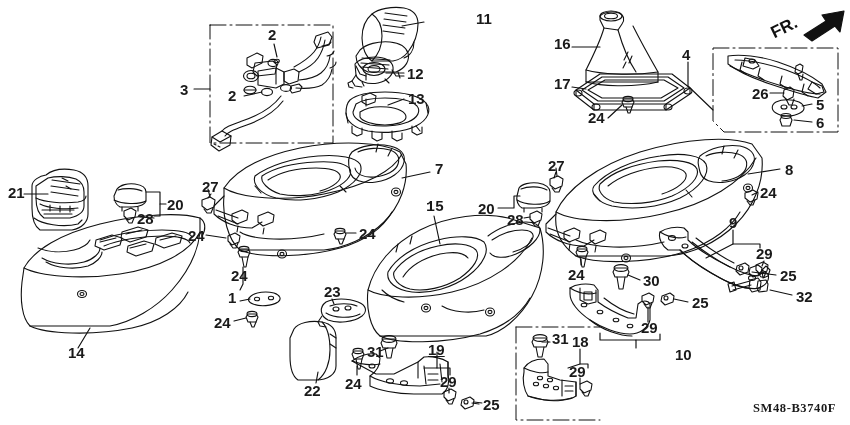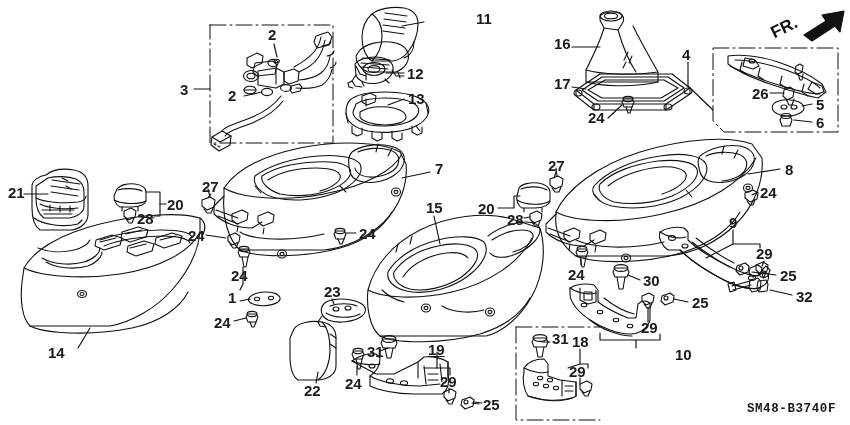--- a/index.html
+++ b/index.html
@@ -6,21 +6,21 @@
   html,body{margin:0;padding:0;background:#ffffff;}
   body{width:850px;height:425px;overflow:hidden;
        font-family:"Liberation Sans",sans-serif;color:#111;}
   #sheet{position:relative;width:850px;height:425px;background:#fff;}
   svg{display:block;}
   .lbl{position:absolute;font-family:"Liberation Sans",sans-serif;
        font-size:15px;font-weight:700;color:#1a1a1a;line-height:1;
        white-space:nowrap;letter-spacing:0px;}
   #partno{position:absolute;right:14px;bottom:9px;font-size:12.5px;
           font-weight:700;letter-spacing:.6px;
-          font-family:Liberation Mono, monospace;color:#1a1a1a;}
+          font-family:Liberation Serif, serif;color:#1a1a1a;}
   #frwrap{position:absolute;left:770px;top:2px;width:78px;height:44px;}
   #frtxt{position:absolute;left:2px;top:22px;font-size:17px;font-weight:700;
          transform:rotate(-26deg);transform-origin:left center;color:#111;}
 </style>
 </head>
 <body>
 
 <div id="sheet">
 
   <svg width="850" height="425" viewBox="0 0 850 425" fill="none" stroke="#111" stroke-width="1.1" stroke-linecap="round" stroke-linejoin="round">
@@ -667,22 +667,22 @@
   <div class="lbl" style="left:682px;top:47px;">4</div>
   <div class="lbl" style="left:816px;top:97px;">5</div>
   <div class="lbl" style="left:816px;top:115px;">6</div>
   <div class="lbl" style="left:435px;top:161px;">7</div>
   <div class="lbl" style="left:785px;top:162px;">8</div>
   <div class="lbl" style="left:729px;top:215px;">9</div>
   <div class="lbl" style="left:627px;top:347px;margin-left:48px;">10</div>
   <div class="lbl" style="left:428px;top:11px;margin-left:48px;">11</div>
   <div class="lbl" style="left:407px;top:66px;">12</div>
   <div class="lbl" style="left:408px;top:91px;">13</div>
-  <div class="lbl" style="left:48px;top:345px;">14</div>
-  <div class="lbl" style="left:426px;top:200px;">15</div>
+  <div class="lbl" style="left:68px;top:345px;">14</div>
+  <div class="lbl" style="left:426px;top:200px;font-family:Liberation Mono, monospace;">15</div>
   <div class="lbl" style="left:554px;top:36px;">16</div>
   <div class="lbl" style="left:554px;top:76px;text-align:center;">17</div>
   <div class="lbl" style="left:572px;top:334px;">18</div>
   <div class="lbl" style="left:428px;top:342px;text-decoration:underline;">19</div>
   <div class="lbl" style="left:167px;top:197px;">20</div>
   <div class="lbl" style="left:478px;top:201px;">20</div>
   <div class="lbl" style="left:8px;top:185px;">21</div>
   <div class="lbl" style="left:304px;top:383px;">22</div>
   <div class="lbl" style="left:324px;top:284px;">23</div>
   <div class="lbl" style="left:588px;top:110px;">24</div>

